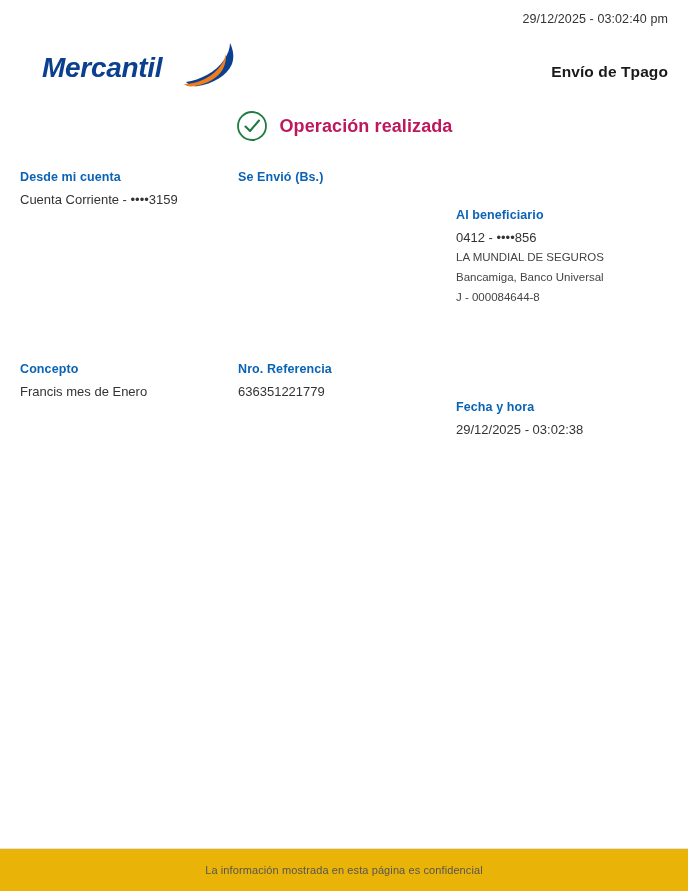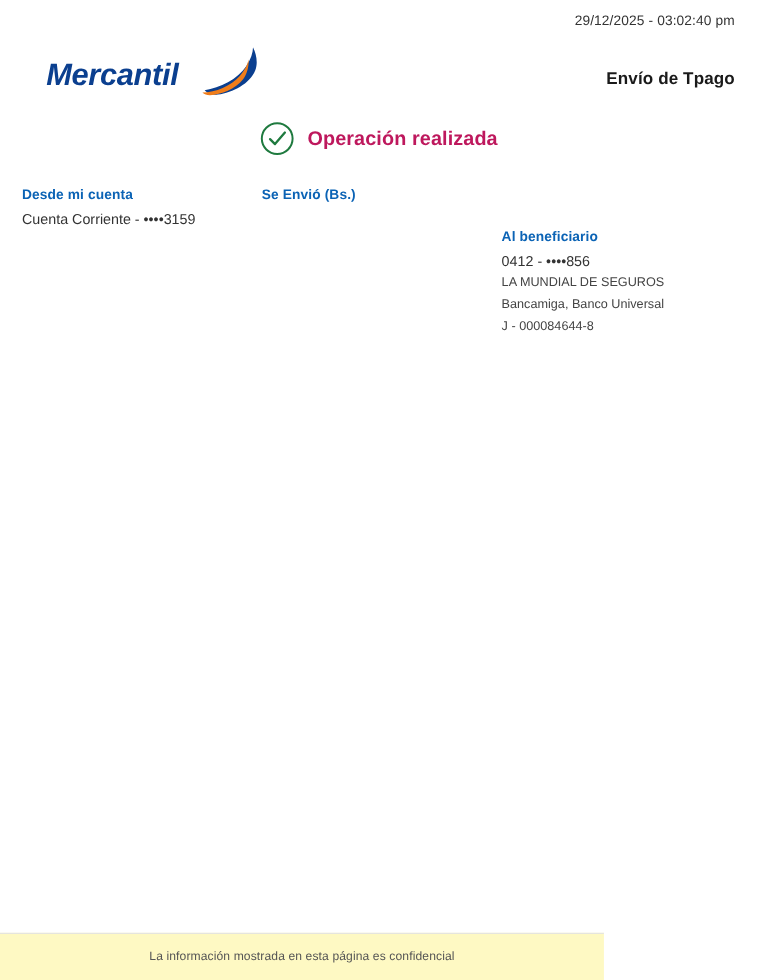--- a/index.html
+++ b/index.html
@@ -129,23 +129,23 @@
     color: #444444;
     line-height: 1.55;
     margin-top: 2px;
   }
 
   
   .footer {
     position: absolute;
     left: 0;
     bottom: 0;
-    width: 549px;
+    width: 688px;
     height: 42px;
-    background: #fef9c3;
+    background: #eab308;
     border-top: 1px solid #e3e3e3;
     display: flex;
     align-items: center;
     justify-content: center;
   }
   .footer-text {
     font-size: 11px;
     color: #555555;
     letter-spacing: 0.1px;
   }
@@ -187,20 +187,34 @@
       </div>
       <div class="cell col3">
         <div class="cell-label">Al beneficiario</div>
         <div class="cell-value">0412 - ••••856</div>
         <div class="cell-sub">LA MUNDIAL DE SEGUROS</div>
         <div class="cell-sub">Bancamiga, Banco Universal</div>
         <div class="cell-sub">J - 000084644-8</div>
       </div>
     </div>
 
+    <div class="grid-row second">
+      <div class="cell">
+        <div class="cell-label">Concepto</div>
+        <div class="cell-value">Francis mes de Enero</div>
+      </div>
+      <div class="cell col2">
+        <div class="cell-label">Nro. Referencia</div>
+        <div class="cell-value">636351221779</div>
+      </div>
+      <div class="cell col3">
+        <div class="cell-label">Fecha y hora</div>
+        <div class="cell-value">29/12/2025 - 03:02:38</div>
+      </div>
+    </div>
 
   </div>
 
   <div class="footer">
     <div class="footer-text">La información mostrada en esta página es confidencial</div>
   </div>
 
 </div>
 
 </body></html>

